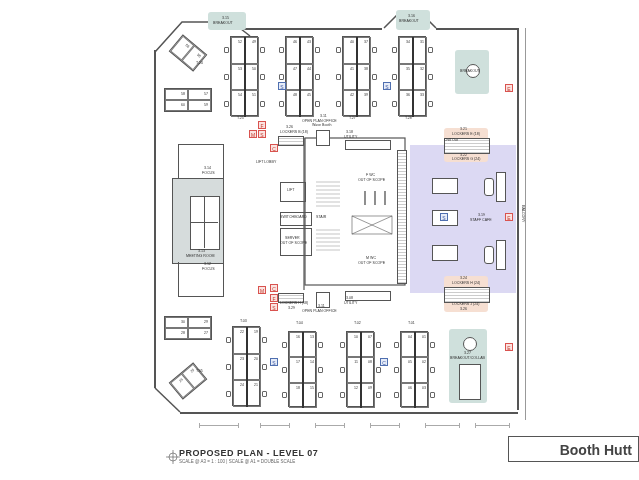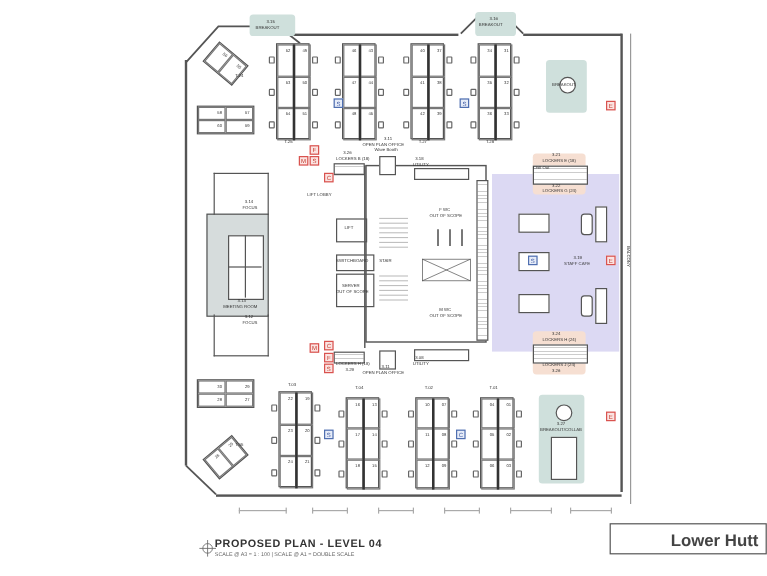--- a/index.html
+++ b/index.html
@@ -466,18 +466,18 @@
   <div class="dim" style="left:315px;top:425px;width:30px;"></div>
   <div class="dim" style="left:370px;top:425px;width:30px;"></div>
   <div class="dim" style="left:425px;top:425px;width:35px;"></div>
   <div class="dim" style="left:475px;top:425px;width:35px;"></div>
 
   <svg class="abs" style="left:166px;top:450px" width="14" height="14">
     <circle cx="7" cy="7" r="4" fill="none" stroke="#666" stroke-width="0.7"></circle>
     <line x1="0" y1="7" x2="14" y2="7" stroke="#666" stroke-width="0.7"></line>
     <line x1="7" y1="0" x2="7" y2="14" stroke="#666" stroke-width="0.7"></line>
   </svg>
-  <div class="title-block">PROPOSED PLAN - LEVEL 04</div>
+  <div class="title-block">PROPOSED PLAN - LEVEL 07</div>
   <div class="title-sub">SCALE @ A3 = 1 : 100 | SCALE @ A1 = DOUBLE SCALE</div>
   <div class="loc-box">
-    <div class="loc-text">Lower Hutt</div>
+    <div class="loc-text">Booth Hutt</div>
   </div>
 </div>
 
 </body></html>

